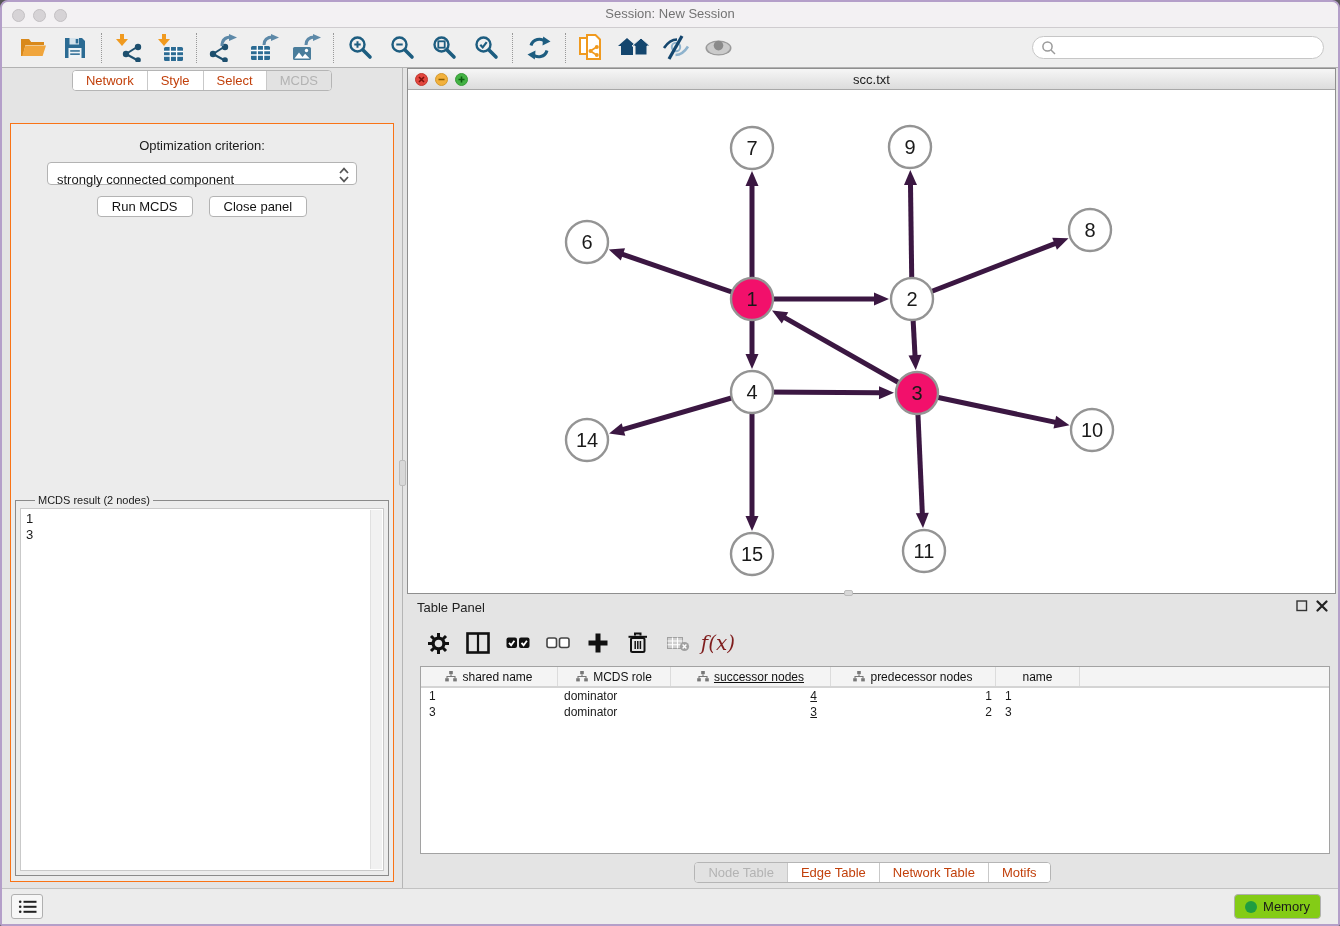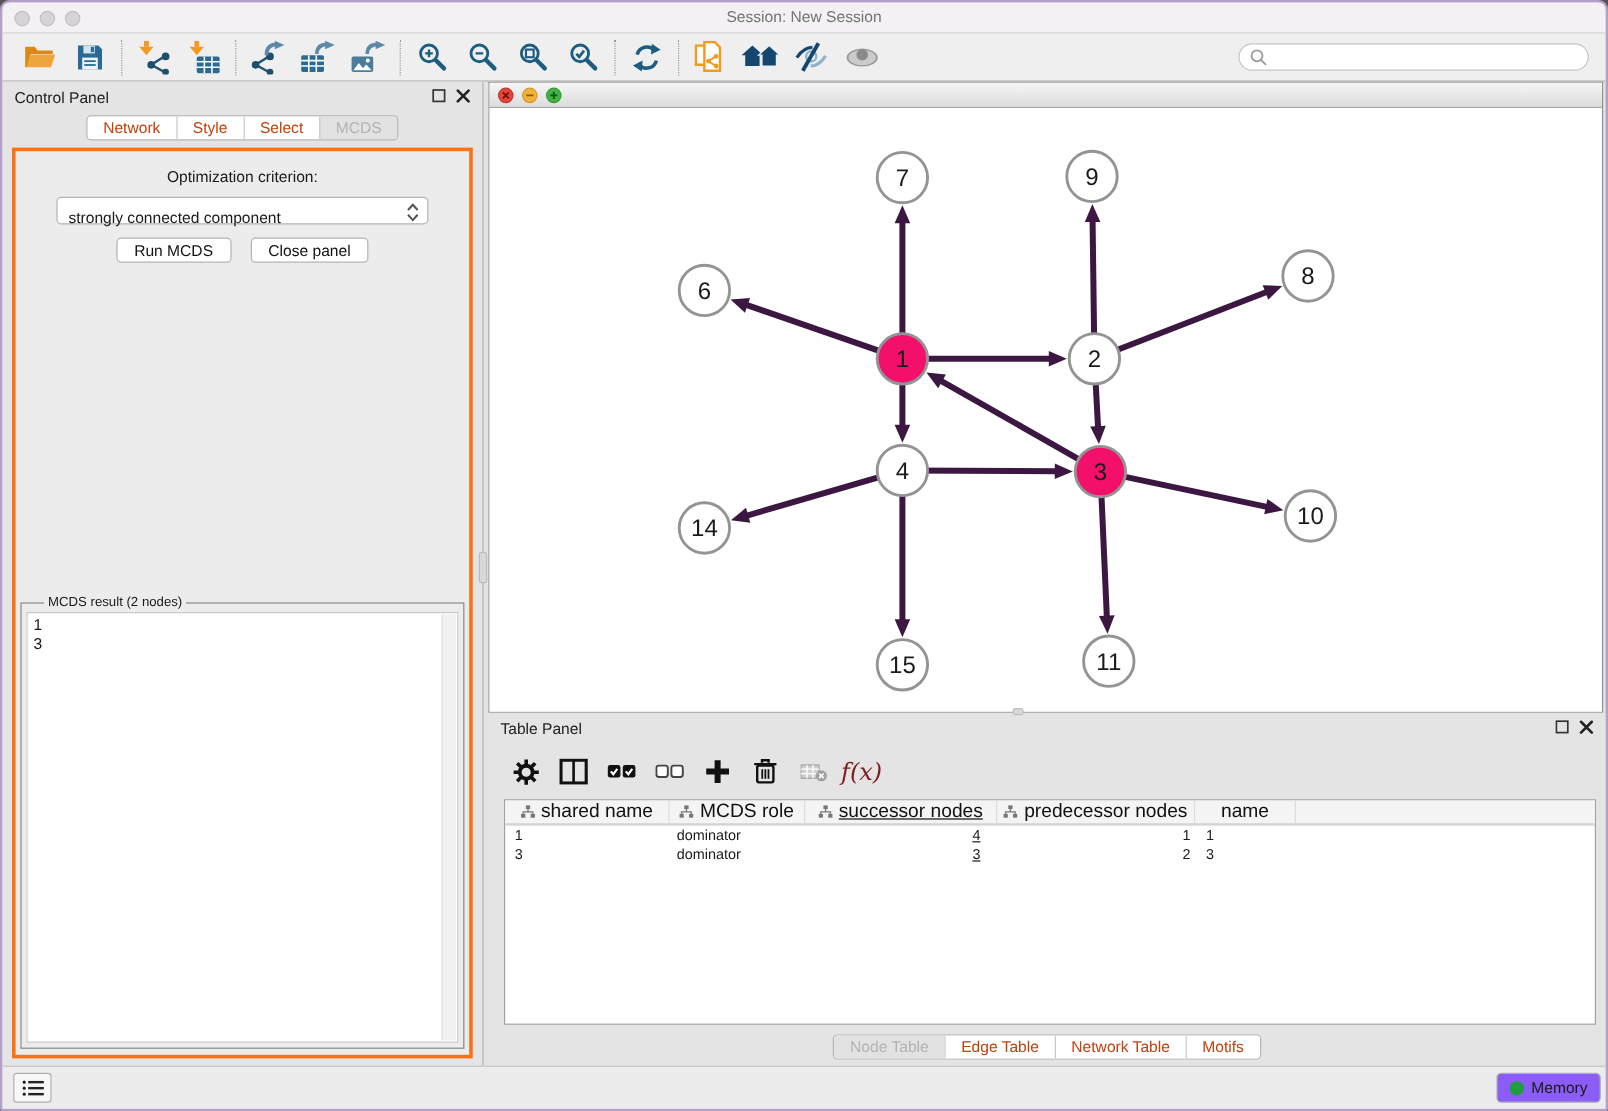--- a/index.html
+++ b/index.html
@@ -26,21 +26,21 @@
   
   .control-panel { position:absolute; left:0; top:0; width:401px; height:100%; background:#e4e4e4; border-right:1px solid #b5b5b5; }
   .panel-header { position:relative; height:26px; display:flex; align-items:center; padding:0 10px; }
   .panel-header .panel-title { font-size:13px; color:#222; }
   .panel-header .hicons { position:absolute; right:10px; top:6px; display:flex; gap:8px; align-items:center; }
   .seg-row { display:flex; justify-content:center; margin-top:2px; position:relative; z-index:2; }
   .seg { display:inline-flex; border:1px solid #b5b5b5; border-radius:4px; overflow:hidden; background:#fff; }
   .seg-tab { padding:2px 13px; background:#fff; color:#c2410c; border-left:1px solid #c9c9c9; cursor:default; }
   .seg-tab:first-child { border-left:none; }
   .seg-tab.is-active { background:#e2e2e2; color:#b3b3b3; }
-  .cp-content { position:absolute; left:8px; right:8px; top:55px; bottom:6px; background:#ececec; border:3px solid #f97316; }
+  .cp-content { position:absolute; left:8px; right:8px; top:55px; bottom:6px; background:#ececec; border:1px solid #f97316; }
   .opt-label { text-align:center; margin-top:14px; }
   .dropdown { position:relative; margin:9px auto 0; width:310px; height:23px; background:#fff; border:1px solid #b3b3b3; border-radius:4px; display:flex; align-items:center; padding:12px 22px 0 9px; }
   .dropdown .stepper { position:absolute; right:4px; top:3px; }
   .cp-buttons { display:flex; gap:16px; justify-content:center; margin-top:11px; }
   .btn { background:#fff; border:1px solid #b3b3b3; border-radius:4px; padding:2px 14px; font-size:13px; color:#111; }
   .mcds-fieldset { position:absolute; left:4px; right:4px; top:370px; bottom:5px; border:1px solid #8a8a8a; background:#ececec; }
   .mcds-fieldset legend { font-size:11px; padding:0 3px; margin-left:19px; background:transparent; }
   .result-area { position:absolute; left:4px; right:4px; top:2px; bottom:4px; background:#fff; border:1px solid #c9c9c9; padding:2px 5px; line-height:16px; }
   .result-scroll { position:absolute; right:1px; top:1px; bottom:1px; width:12px; background:#f1f1f1; border-left:1px solid #e0e0e0; }
 
@@ -60,33 +60,33 @@
   .nw-title { position:absolute; left:0; right:0; top:3px; text-align:center; color:#1a1a1a; }
   .nw-canvas { position:absolute; left:0; right:0; top:21px; bottom:0; background:#fff; overflow:hidden; }
 
   
   .table-panel { position:absolute; left:0; top:526px; right:0; bottom:0; background:#e4e4e4; }
   .tp-toolbar { position:absolute; left:13px; top:28px; right:8px; height:42px; display:flex; align-items:center; gap:4px; }
   .tp-btn { width:36px; height:34px; display:flex; align-items:center; justify-content:center; }
   .fx { font-family:"DejaVu Serif", serif; font-style:italic; font-size:20px; color:#7f1d1d; }
   .tablebox { position:absolute; left:13px; right:8px; top:72px; bottom:34px; background:#fff; border:1px solid #a2a2a2; overflow:hidden; }
   .thead { display:flex; height:21px; background:#f4f4f4; border-bottom:2px solid #d4d4d4; }
-  .th { display:flex; align-items:center; justify-content:center; gap:5px; font-size:16px; color:#111; border-right:1px solid #dcdcdc; }
+  .th { display:flex; align-items:center; justify-content:center; gap:5px; font-size:12px; color:#111; border-right:1px solid #dcdcdc; }
   .trow { display:flex; height:16px; font-size:12px; align-items:center; }
   .td { white-space:nowrap; overflow:hidden; }
   .c0 { width:137px; } .c1 { width:113px; } .c2 { width:160px;text-decoration:underline; } .c3 { width:165px; } .c4 { width:84px; }
   .td.c0 { padding-left:8px; } .td.c1 { padding-left:6px; }
   .td.c2 { text-align:right; padding-right:14px; } .td.c3 { text-align:right; padding-right:4px; }
   .td.c4 { padding-left:9px; }
   .tp-tabs { position:absolute; left:0; right:0; bottom:5px; display:flex; justify-content:center; }
 
   
   .statusbar { position:absolute; left:0; right:0; bottom:0; height:36px; background:#ececec; border-top:1px solid #c2c2c2; }
   .sb-left-btn { position:absolute; left:9px; top:5px; width:32px; height:25px; background:#f7f7f7; border:1px solid #b0b0b0; border-radius:3px; display:flex; align-items:center; justify-content:center; }
-  .memory-btn { position:absolute; right:4px; top:5px; height:25px; background:#8b5cf6; border:1px solid #b0b0b0; border-radius:4px; display:flex; align-items:center; gap:6px; padding:4px 10px; }
+  .memory-btn { position:absolute; right:17px; top:5px; height:25px; background:#84cc16; border:1px solid #b0b0b0; border-radius:4px; display:flex; align-items:center; gap:6px; padding:4px 10px; }
   .memory-dot { width:12px; height:12px; border-radius:50%; background:#1f9d40; }
   svg { display:block; }
 </style>
 </head>
 <body>
 
 <div id="app">
 
   <div class="titlebar">
     <div class="traffic">
@@ -249,31 +249,20 @@
         <circle cx="6.5" cy="6.5" r="4.6" fill="none" stroke="#9a9a9a" stroke-width="1.5"></circle>
         <line x1="10" y1="10" x2="14" y2="14" stroke="#9a9a9a" stroke-width="1.5"></line>
       </svg>
       <input type="text" placeholder="" style="">
     </div>
   </div>
 
   <div class="workspace">
 
     <div class="control-panel">
-      <div class="panel-header">
-        <span class="panel-title">Control Panel</span>
-        <span class="hicons">
-          <svg width="12" height="12" viewBox="0 0 12 12">
-              <rect x="1" y="1" width="9.5" height="9.5" fill="none" stroke="#333" stroke-width="1.4"></rect>
-            </svg>
-          <svg width="12" height="12" viewBox="0 0 12 12">
-              <path d="M1.5 1.5l9 9M10.5 1.5l-9 9" stroke="#222" stroke-width="2.2" stroke-linecap="round"></path>
-            </svg>
-        </span>
-      </div>
       <div class="seg-row">
         <div class="seg">
           <span class="seg-tab">Network</span>
           <span class="seg-tab">Style</span>
           <span class="seg-tab">Select</span>
           <span class="seg-tab is-active">MCDS</span>
         </div>
       </div>
       <div class="cp-content">
         <div class="opt-label">Optimization criterion:</div>
@@ -315,20 +304,21 @@
               <svg width="7" height="7" viewBox="0 0 7 7">
                   <path d="M0.5 3.5h6" stroke="#8a5d00" stroke-width="1.6"></path>
                 </svg>
             </span>
             <span class="nw-dot green">
               <svg width="7" height="7" viewBox="0 0 7 7">
                   <path d="M3.5 0.5v6M0.5 3.5h6" stroke="#0c5b0f" stroke-width="1.6"></path>
                 </svg>
             </span>
           </div>
+          <div class="nw-title">scc.txt</div>
         </div>
         <div class="nw-canvas">
           <svg id="graph-svg" width="931" height="503" viewBox="0 0 931 503">
               <line x1="344" y1="209" x2="344" y2="95" stroke="#3B1742" stroke-width="5"></line>
               <polygon points="344,81 350.5,96 337.5,96" fill="#3B1742"></polygon>
               <line x1="344" y1="209" x2="213.97203760231716" y2="164.08124935352777" stroke="#3B1742" stroke-width="5"></line>
               <polygon points="200.73937472576472,159.5099658143551 217.0396094509725,158.2640332707836 212.79484616459789,170.55150594186802" fill="#3B1742"></polygon>
               <line x1="344" y1="209" x2="467" y2="209" stroke="#3B1742" stroke-width="5"></line>
               <polygon points="481,209 466,215.5 466,202.5" fill="#3B1742"></polygon>
               <line x1="344" y1="209" x2="344" y2="265" stroke="#3B1742" stroke-width="5"></line>

